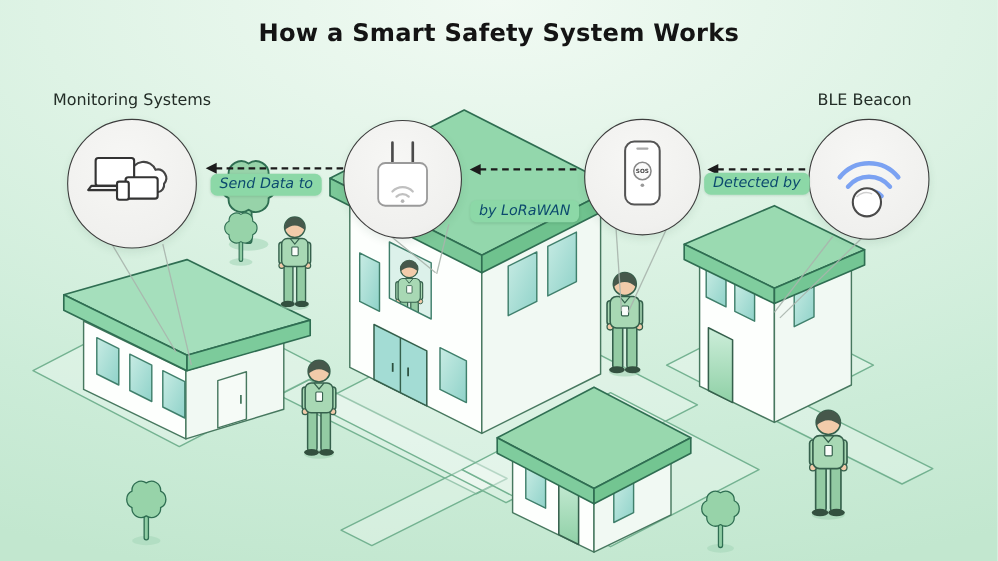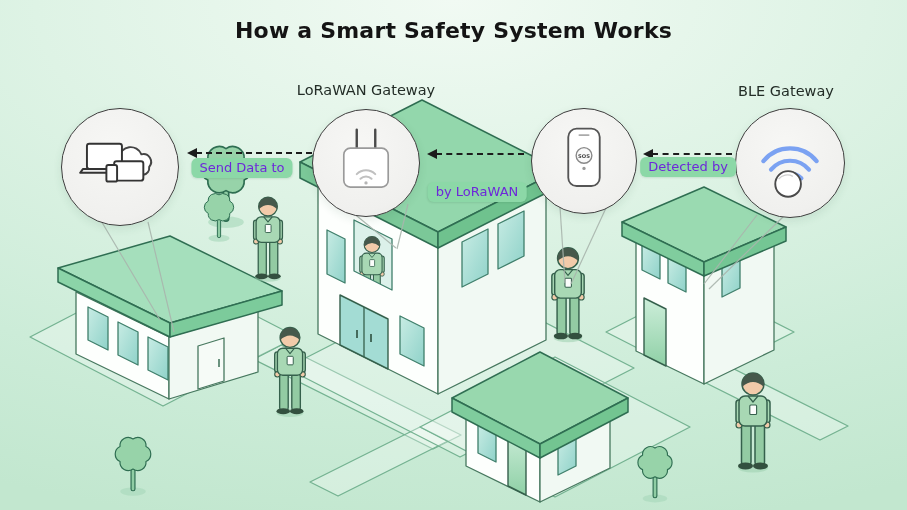--- a/index.html
+++ b/index.html
@@ -26,23 +26,24 @@
     box-shadow:0 3px 8px rgba(38,84,58,.10);
   }
   .arrow{position:absolute;height:0;border-top:2px dashed #1c1c1c;z-index:5;}
   .arrow-head{
     position:absolute;left:-9px;top:-6px;width:0;height:0;
     border-top:5px solid transparent;border-bottom:5px solid transparent;
     border-right:10px solid #1c1c1c;
   }
   .pill{
     position:absolute;transform:translateX(-50%);z-index:5;
-    background:#8cd8a7;color:#6d28d9;font-size:13px;line-height:1.25;
+    background:#8cd8a7;color:#0c4a6e;font-size:13px;line-height:1.25;
     padding:2px 8px;border-radius:6px;white-space:nowrap;
     box-shadow:0 1px 2px rgba(30,80,50,.12);
+    font-style:italic;
   }
 </style>
 </head>
 <body>
 
 <div class="canvas">
 
   <svg class="scene" width="907" height="510" viewBox="0 0 907 510">
     <defs>
       <linearGradient id="winGrad" x1="0" y1="0" x2="1" y2="1">
@@ -168,22 +169,22 @@
       <line x1="408" y1="204" x2="397" y2="249"></line>
       <line x1="560" y1="207" x2="565" y2="283"></line>
       <line x1="606" y1="208" x2="571" y2="284"></line>
       <line x1="757" y1="215" x2="704" y2="284"></line>
       <line x1="785" y1="215" x2="709" y2="289"></line>
     </g>
   </svg>
 
   <div class="title">How a Smart Safety System Works</div>
 
-  <div class="node-label" style="left:366px;top:82px">LoRaWAN Gateway</div>
-  <div class="node-label" style="left:786px;top:83px">BLE Gateway</div>
+  <div class="node-label" style="left:120px;top:83px">Monitoring Systems</div>
+  <div class="node-label" style="left:786px;top:83px">BLE Beacon</div>
 
   <div class="node-circle" style="left:61px;top:108px;width:116px;height:116px">
     <svg width="82" height="70" viewBox="0 0 84 72">
       <path d="M40,44 a9,9 0 0 1 1,-18 a12,12 0 0 1 23,-3 a8,8 0 0 1 8,13 a7,7 0 0 1 -6,8 Z" fill="#ffffff" stroke="#444" stroke-width="2" stroke-linejoin="round"></path>
       <rect x="8" y="12" width="36" height="26" rx="2.5" fill="#ffffff" stroke="#333" stroke-width="2"></rect>
       <path d="M4,38 h44 l3,4 h-50 Z" fill="#efefef" stroke="#333" stroke-width="2" stroke-linejoin="round"></path>
       <rect x="36" y="30" width="30" height="20" rx="2.5" fill="#ffffff" stroke="#333" stroke-width="2"></rect>
       <rect x="28" y="34" width="11" height="17" rx="2" fill="#ffffff" stroke="#333" stroke-width="2"></rect>
     </svg>
   </div>

